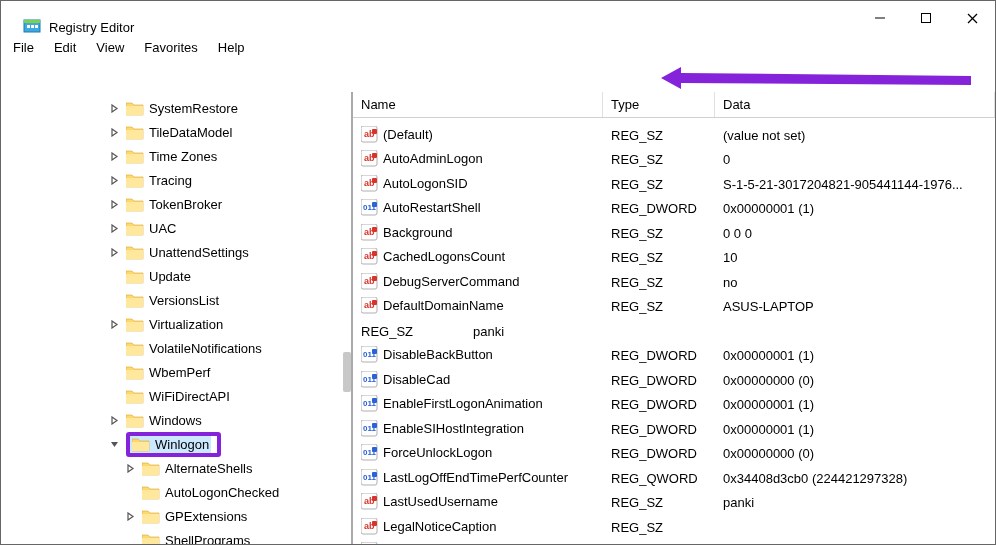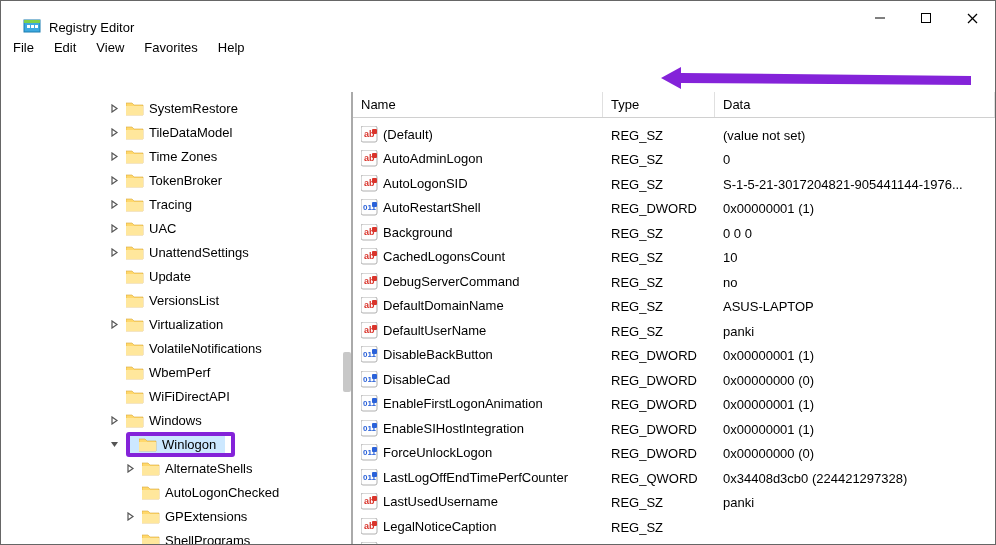--- a/index.html
+++ b/index.html
@@ -25,21 +25,21 @@
   .row { display: flex; height: 24.5px; align-items: flex-end; }
   .row .cell { padding: 0 8px; overflow: hidden; white-space: nowrap; }
   .row .cell.name { width: 250px; display: flex; align-items: center; gap: 5px; }
   .row .cell.type { width: 112px; }
   .row .cell.data { flex: 1; }
   .tree-row { display: flex; align-items: center; height: 24px; white-space: nowrap; }
   .tree-row .indent { flex-shrink: 0; }
   .tree-row .expander { width: 16px; text-align: center; color: #555; font-size: 10px; flex-shrink: 0; }
   .tree-row .folder { width: 18px; height: 15px; margin-right: 5px; flex-shrink: 0; }
   .selected-box { border: 4px solid #8423d9; border-radius: 3px; padding-right: 6px; }
-  .selected-inner { background: #cce8ff; padding: 1px 9px; }
+  .selected-inner { background: #cce8ff; padding: 1px 2px; }
   .arrow-annotation { position: absolute; top: 62px; left: 660px; pointer-events: none; }
   
   svg { display: block; }
 </style>
 </head>
 <body>
 
 <div class="window">
 
   <div class="titlebar">
@@ -123,33 +123,33 @@
         <div class="tree-row">
           <span class="indent" style="width: 92px;"></span>
           <span class="expander">
             <svg width="9" height="9">
               <path d="M2 1 L7 4.5 L2 8 Z" fill="none" stroke="#555" stroke-width="1.2"></path>
             </svg>
           </span>
           <svg width="18" height="15" class="folder">
             <use href="#folder-icon"></use>
           </svg>
+          <span>Tracing</span>
+        </div>
+        <div class="tree-row">
+          <span class="indent" style="width: 92px;"></span>
+          <span class="expander">
+            <svg width="9" height="9">
+              <path d="M2 1 L7 4.5 L2 8 Z" fill="none" stroke="#555" stroke-width="1.2"></path>
+            </svg>
+          </span>
+          <svg width="18" height="15" class="folder">
+            <use href="#folder-icon"></use>
+          </svg>
           <span>TokenBroker</span>
-        </div>
-        <div class="tree-row">
-          <span class="indent" style="width: 92px;"></span>
-          <span class="expander">
-            <svg width="9" height="9">
-              <path d="M2 1 L7 4.5 L2 8 Z" fill="none" stroke="#555" stroke-width="1.2"></path>
-            </svg>
-          </span>
-          <svg width="18" height="15" class="folder">
-            <use href="#folder-icon"></use>
-          </svg>
-          <span>Tracing</span>
         </div>
         <div class="tree-row">
           <span class="indent" style="width: 92px;"></span>
           <span class="expander">
             <svg width="9" height="9">
               <path d="M2 1 L7 4.5 L2 8 Z" fill="none" stroke="#555" stroke-width="1.2"></path>
             </svg>
           </span>
           <svg width="18" height="15" class="folder">
             <use href="#folder-icon"></use>
@@ -371,26 +371,20 @@
             <div class="cell name">
               <svg width="17" height="17">
                 <use href="#reg-sz-icon"></use>
               </svg>
               <span>DefaultDomainName</span>
             </div>
             <div class="cell type">REG_SZ</div>
             <div class="cell data">ASUS-LAPTOP</div>
           </div>
           <div class="row">
-            <div class="cell name">
-              <svg width="17" height="17">
-                <use href="#reg-sz-icon"></use>
-              </svg>
-              <span>DefaultUserName</span>
-            </div>
             <div class="cell type">REG_SZ</div>
             <div class="cell data">panki</div>
           </div>
           <div class="row">
             <div class="cell name">
               <svg width="17" height="17">
                 <use href="#reg-dw-icon"></use>
               </svg>
               <span>DisableBackButton</span>
             </div>

